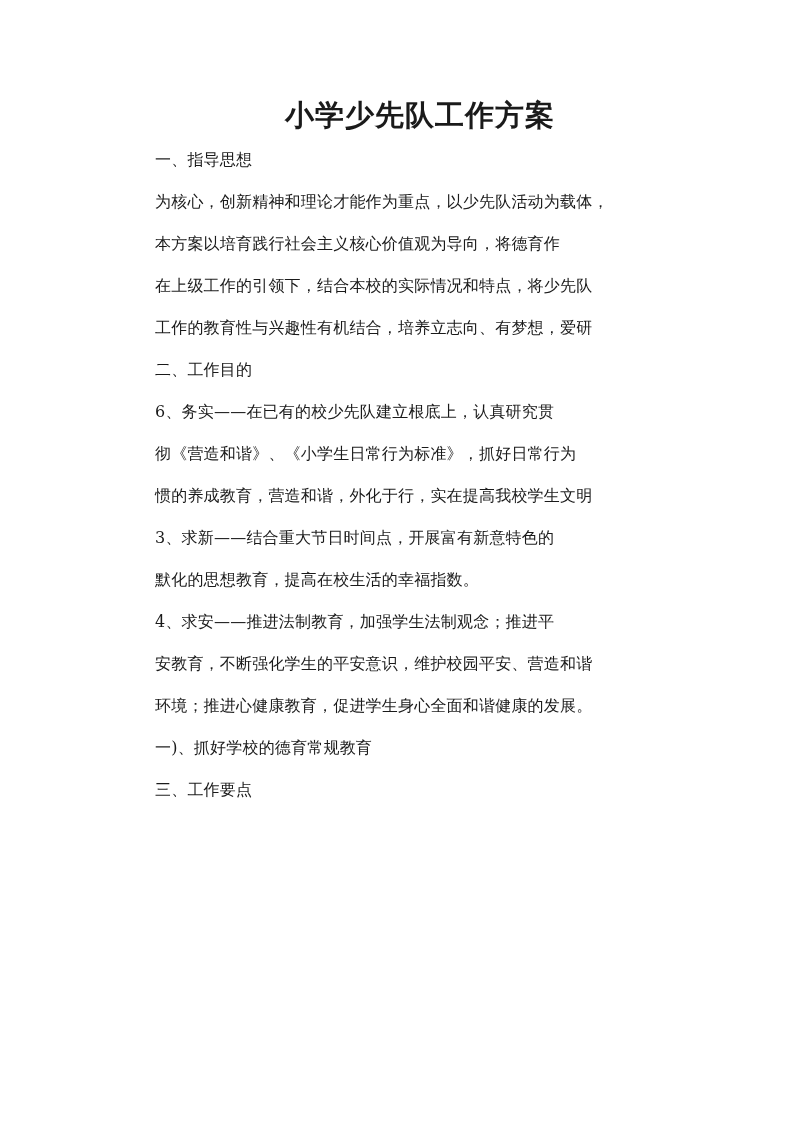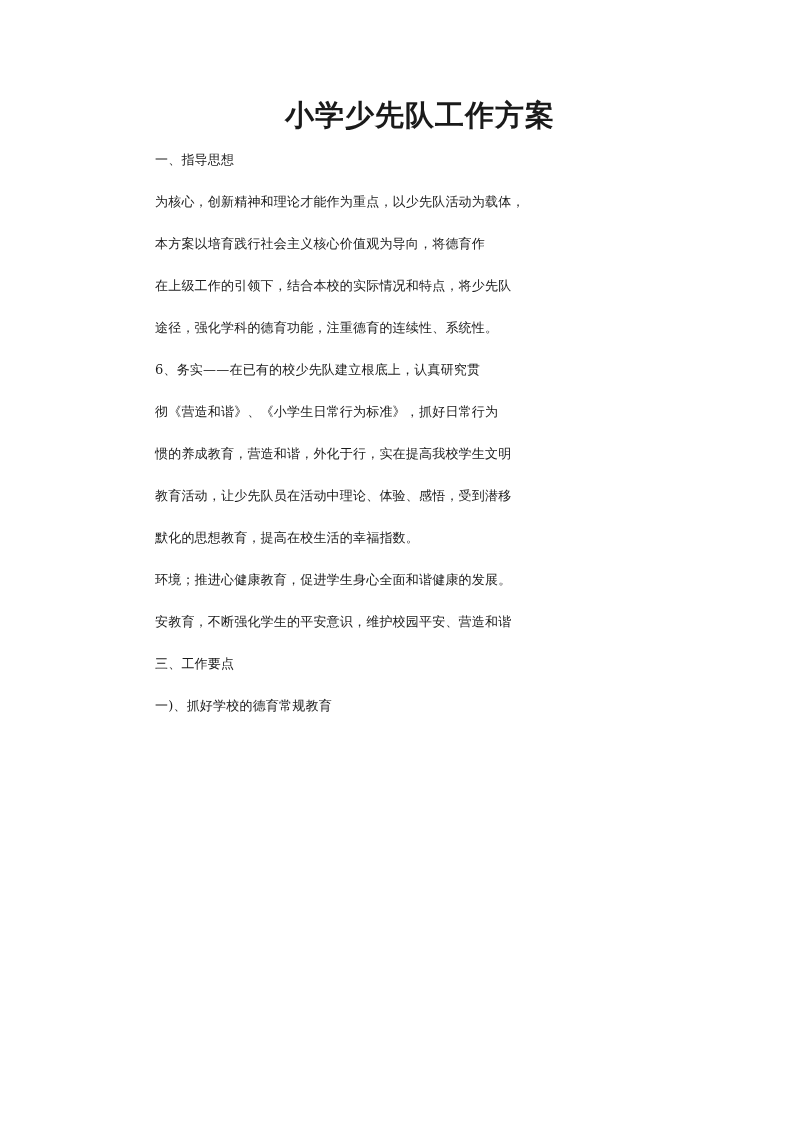--- a/index.html
+++ b/index.html
@@ -30,58 +30,60 @@
     height: 38px;
     text-align: center;
     white-space: nowrap;
   }
   .doc-body {
     margin-top: 5px;
   }
   .doc-line {
     height: 42px;
     line-height: 42px;
-    font-size: 13px;
+    font-size: 16px;
     letter-spacing: 0.2px;
     white-space: nowrap;
     overflow: visible;
   }
 </style>
 </head>
 <body>
 
 <div class="page">
   <div class="doc">
 
     <div class="doc-title">小学少先队工作方案</div>
 
     <div class="doc-body">
 
       <div>
         <div class="doc-line">一、指导思想</div>
         <div class="doc-line">为核心，创新精神和理论才能作为重点，以少先队活动为载体，</div>
         <div class="doc-line">本方案以培育践行社会主义核心价值观为导向，将德育作</div>
         <div class="doc-line">在上级工作的引领下，结合本校的实际情况和特点，将少先队</div>
+        <div class="doc-line">工作的教育性与兴趣性有机结合，培养立志向、有梦想，爱研</div>
       </div>
 
       <div>
+        <div class="doc-line">二、工作目的</div>
 
-        <div class="doc-line">途径，强化学科的德育功能，注重德育的连续性、系统性。</div>
 
         <div class="doc-line">6、务实——在已有的校少先队建立根底上，认真研究贯</div>
         <div class="doc-line">彻《营造和谐》、《小学生日常行为标准》，抓好日常行为</div>
         <div class="doc-line">惯的养成教育，营造和谐，外化于行，实在提高我校学生文明</div>
 
-        <div class="doc-line">教育活动，让少先队员在活动中理论、体验、感悟，受到潜移</div>
+        <div class="doc-line">3、求新——结合重大节日时间点，开展富有新意特色的</div>
         <div class="doc-line">默化的思想教育，提高在校生活的幸福指数。</div>
 
+        <div class="doc-line">4、求安——推进法制教育，加强学生法制观念；推进平</div>
+        <div class="doc-line">安教育，不断强化学生的平安意识，维护校园平安、营造和谐</div>
         <div class="doc-line">环境；推进心健康教育，促进学生身心全面和谐健康的发展。</div>
-        <div class="doc-line">安教育，不断强化学生的平安意识，维护校园平安、营造和谐</div>
       </div>
 
       <div>
+        <div class="doc-line">一)、抓好学校的德育常规教育</div>
         <div class="doc-line">三、工作要点</div>
-        <div class="doc-line">一)、抓好学校的德育常规教育</div>
       </div>
 
     </div>
   </div>
 </div>
 
 </body></html>

